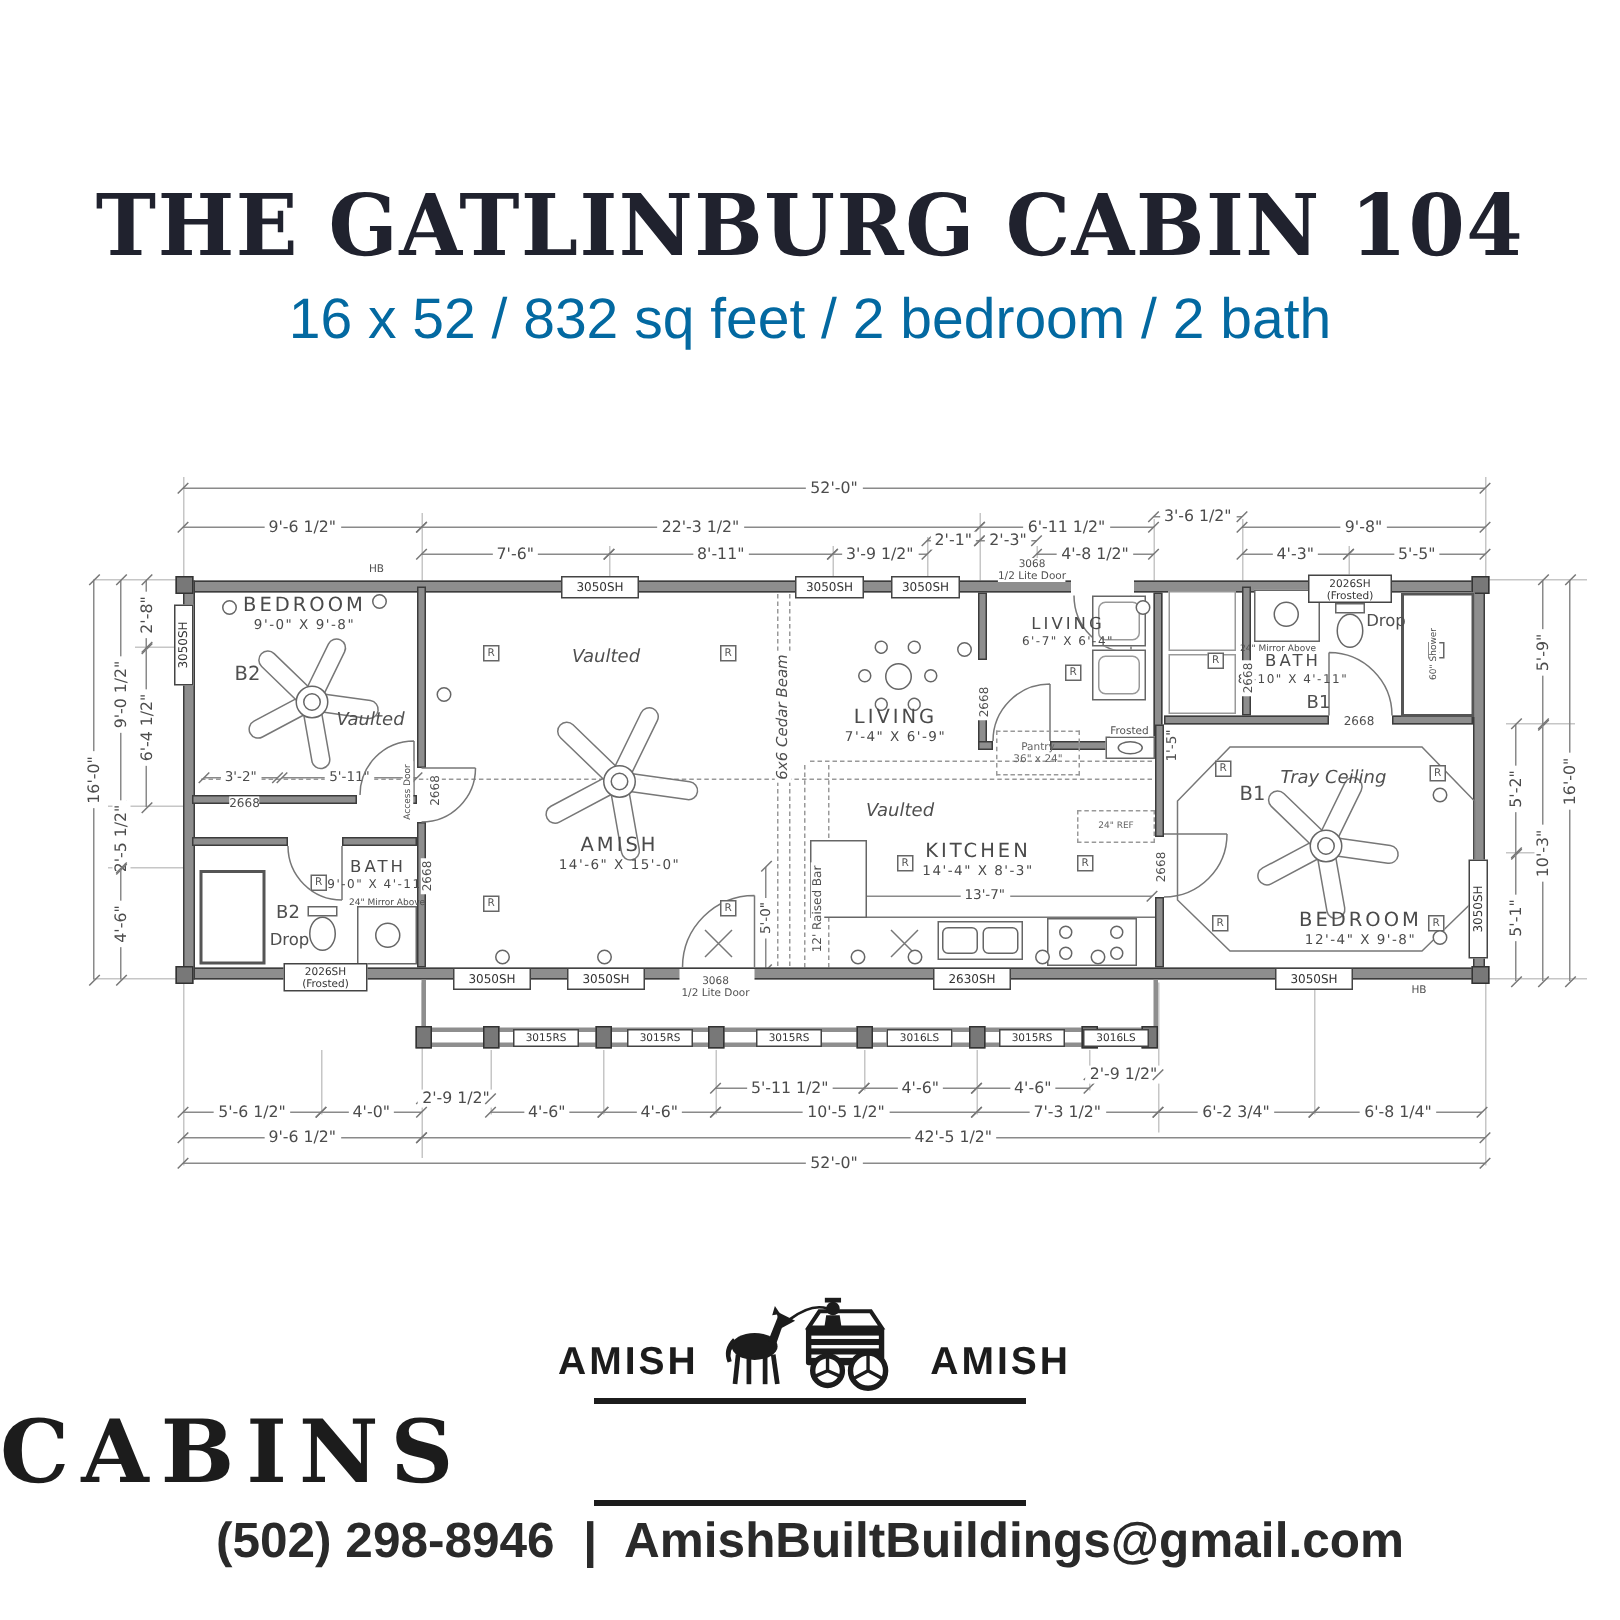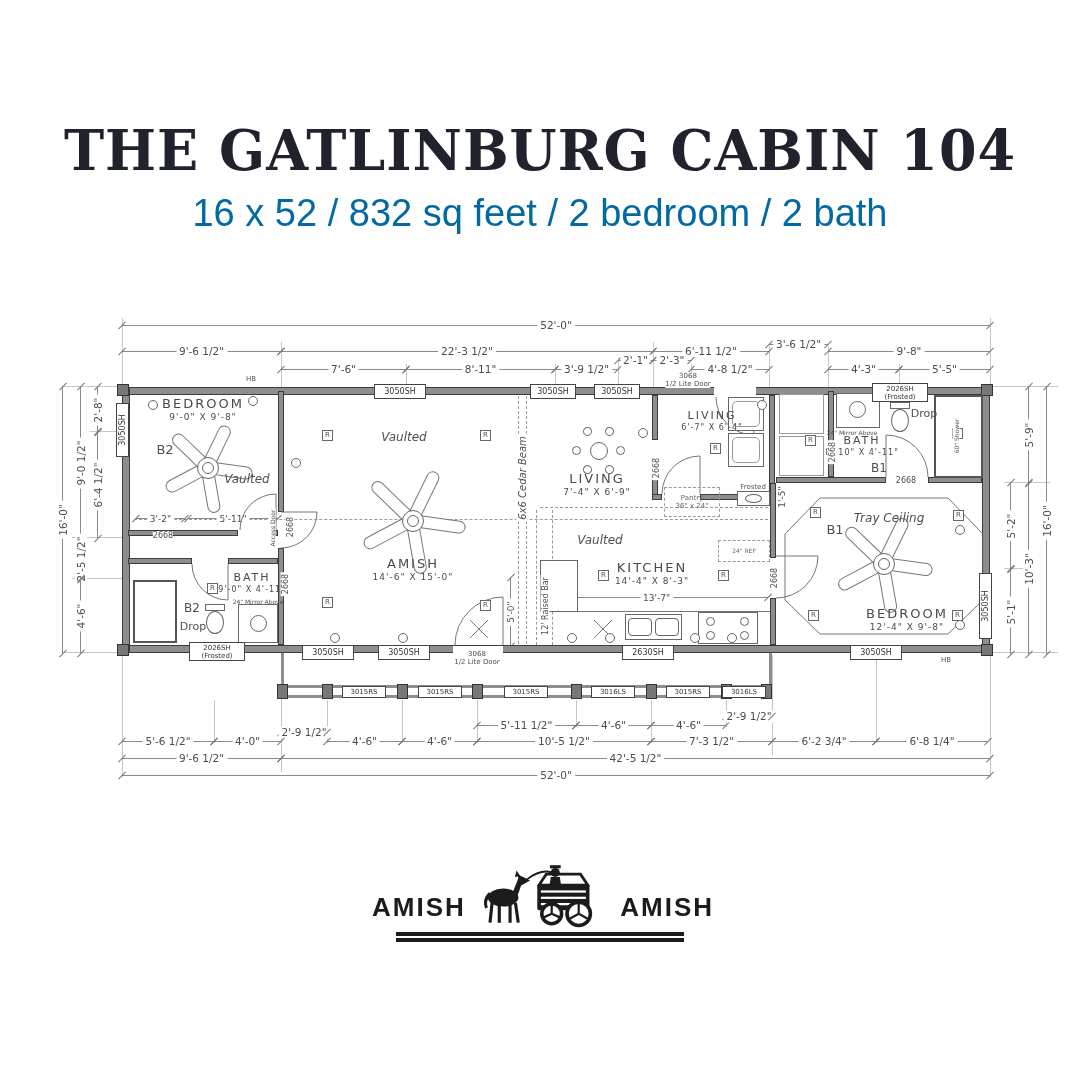--- a/index.html
+++ b/index.html
@@ -579,17 +579,23 @@
           <circle cx="88" cy="62" r="11" fill="#fff" stroke="#1c1c1c" stroke-width="4"></circle>
           <circle cx="118" cy="62" r="13" fill="#fff" stroke="#1c1c1c" stroke-width="4"></circle>
           <path d="M88,62 L88,52 M88,62 L97,66 M88,62 L79,66" stroke="#1c1c1c" stroke-width="2.5"></path>
           <path d="M118,62 L118,50 M118,62 L129,68 M118,62 L107,68" stroke="#1c1c1c" stroke-width="2.5"></path>
           <path d="M60,24 Q76,12 88,16" fill="none" stroke="#1c1c1c" stroke-width="2"></path>
         </g>
       </svg>
       <span class="lw right">AMISH</span>
     </div>
     <div class="logo-rule"></div>
+    <div class="logo-main">CABINS</div>
     <div class="logo-rule"></div>
   </div>
 
+  <div class="contact">
+    <span>(502) 298-8946</span>
+    <span style="margin:0 10px">|</span>
+    <span>AmishBuiltBuildings@gmail.com</span>
+  </div>
 
 </div>
 
 </body></html>

